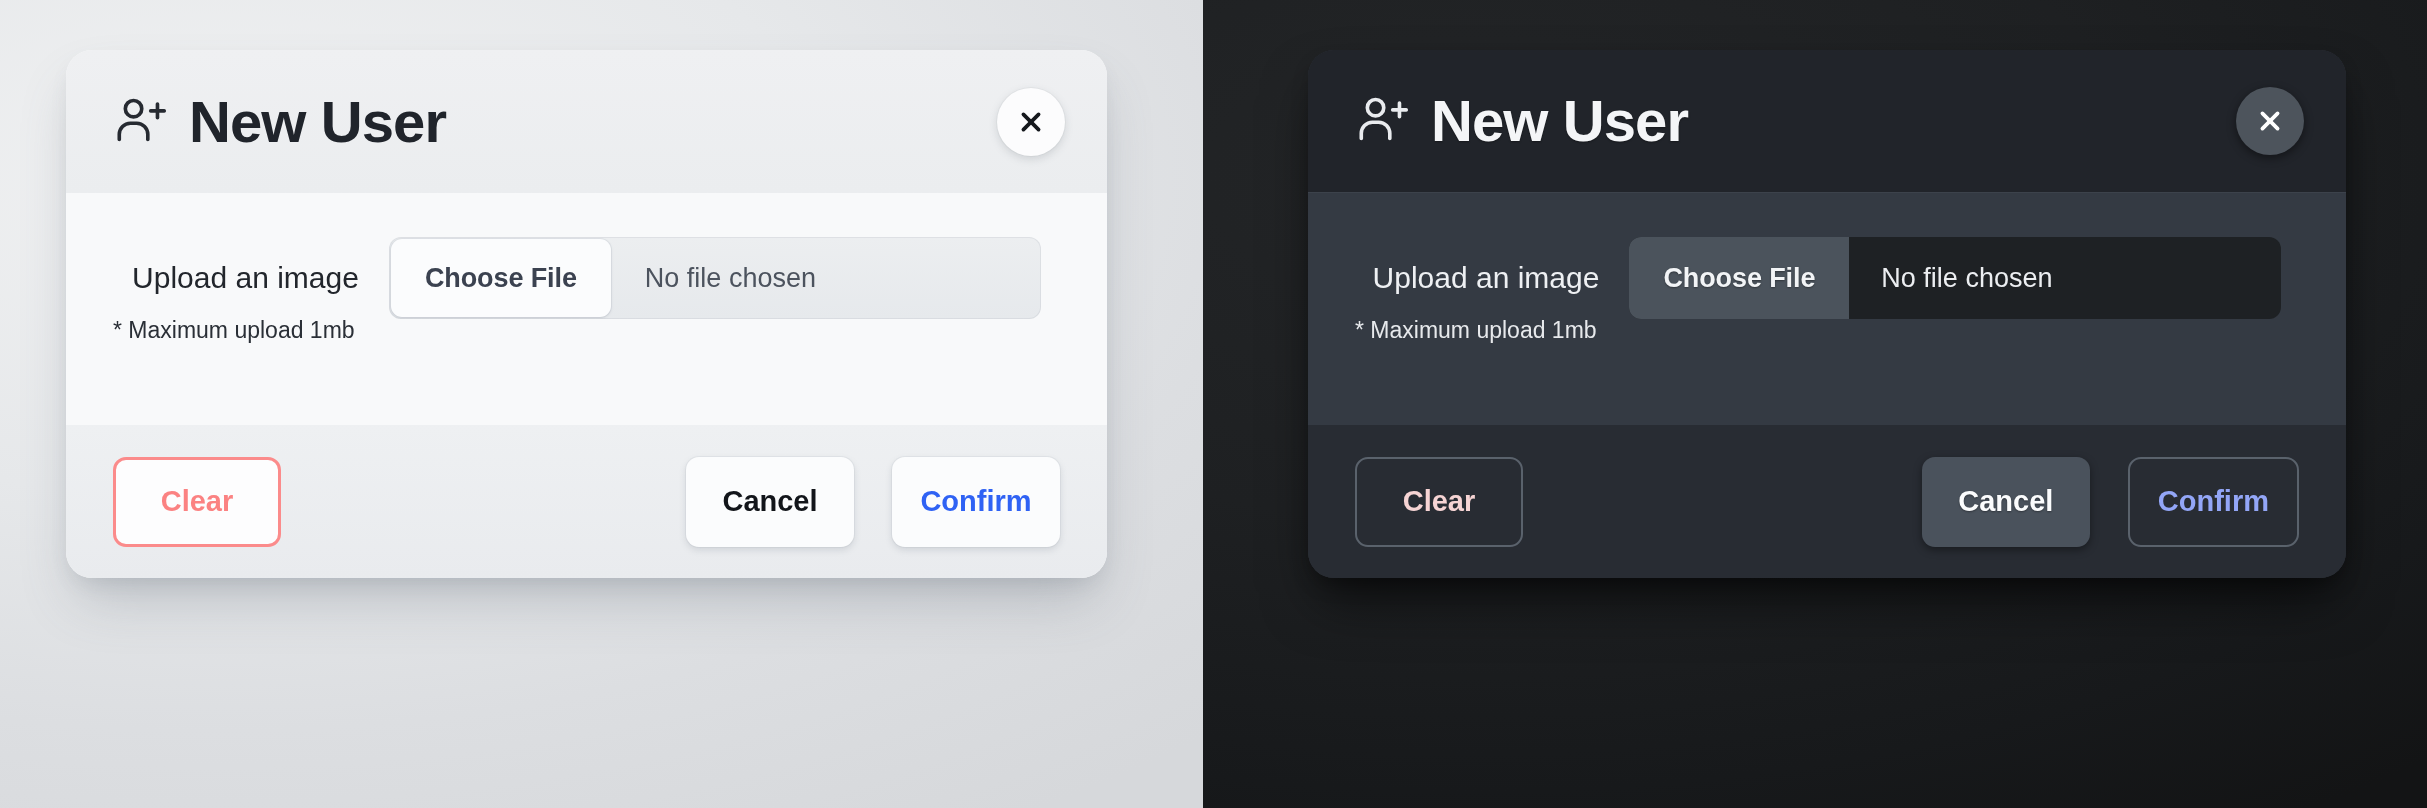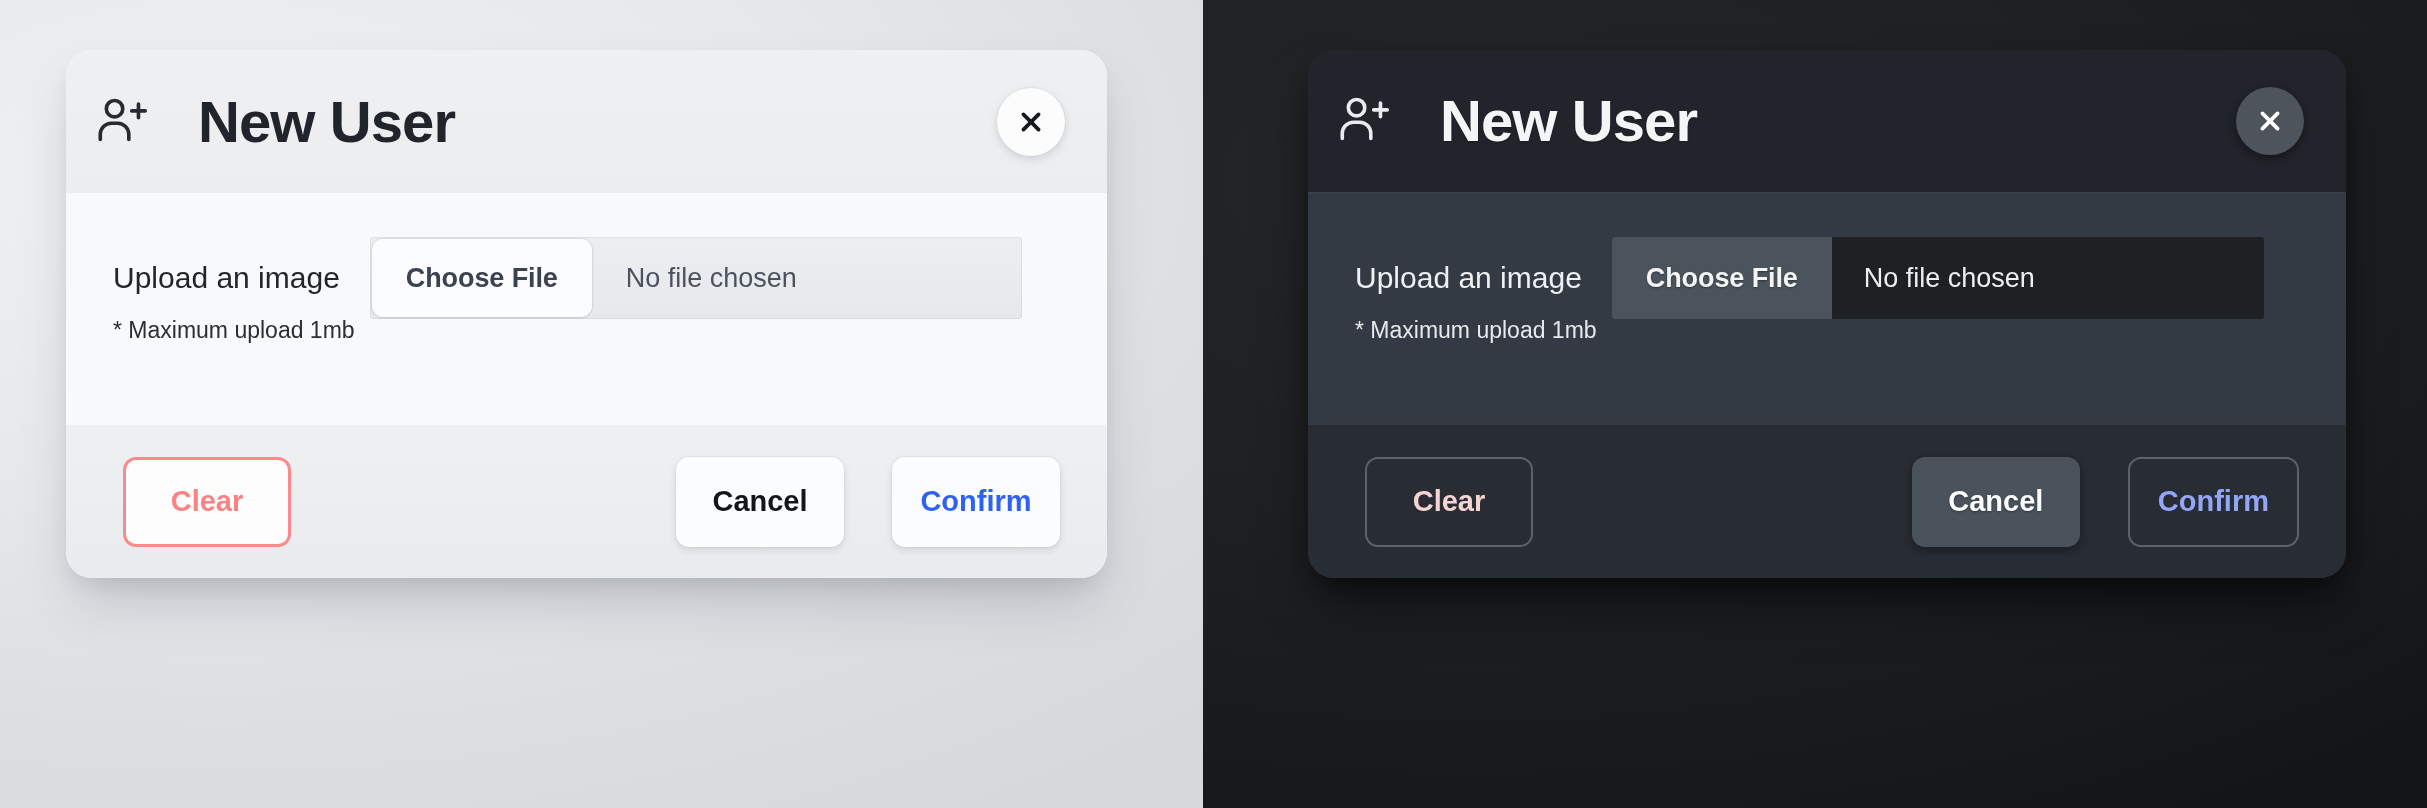--- a/index.html
+++ b/index.html
@@ -62,24 +62,23 @@
     box-shadow:
       0 30px 55px -12px rgba(0, 0, 0, 0.62),
       0 10px 22px -8px rgba(0, 0, 0, 0.45);
   }
 
   
   .card-header {
     height: 143px;
     display: flex;
     align-items: center;
-    padding: 0 40px 0 28px;
+    padding: 0 40px 0 47px;
     box-sizing: border-box;
     position: relative;
-    gap: 28px;
   }
   .card-light .card-header {
     background: linear-gradient(180deg, #eff0f2 0%, #ebedef 100%);
   }
   .card-dark .card-header {
     background: #21242a;
     border-bottom: 1px solid #3c424b;
   }
 
   .header-icon {
@@ -138,34 +137,35 @@
     box-sizing: border-box;
     height: 232px;
   }
   .card-light .card-body { background: #f8f9fa; }
   .card-dark  .card-body { background: #343a43; }
 
   .upload-row {
     display: flex;
     align-items: center;
     gap: 30px;
+    justify-content: center;
   }
   .upload-label {
     font-size: 30px;
     line-height: 1;
     white-space: nowrap;
   }
   .card-light .upload-label { color: #22262c; }
   .card-dark  .upload-label { color: #eef0f3; }
 
   .file-control {
     display: flex;
     align-items: stretch;
     height: 82px;
-    border-radius: 3px;
+    border-radius: 12px;
     overflow: hidden;
     width: 652px;
   }
   .card-light .file-control {
     background: linear-gradient(180deg, #eceef0 0%, #e6e9ec 100%);
     box-shadow: inset 0 0 0 1px rgba(150,158,170,0.16);
   }
   .card-dark .file-control {
     background: #1e2124;
   }
@@ -240,21 +240,20 @@
     font-size: 29px;
     font-weight: 700;
     font-family: inherit;
     cursor: pointer;
     display: flex;
     align-items: center;
     justify-content: center;
     padding: 0 28px;
     box-sizing: border-box;
     white-space: nowrap;
-    margin-left: 10px;
   }
 
   
   .card-light .btn-clear {
     background: #fdfdfe;
     border: 3px solid #fb8b8b;
     color: #fb8282;
   }
   .card-light .btn-cancel {
     background: #fbfcfd;

